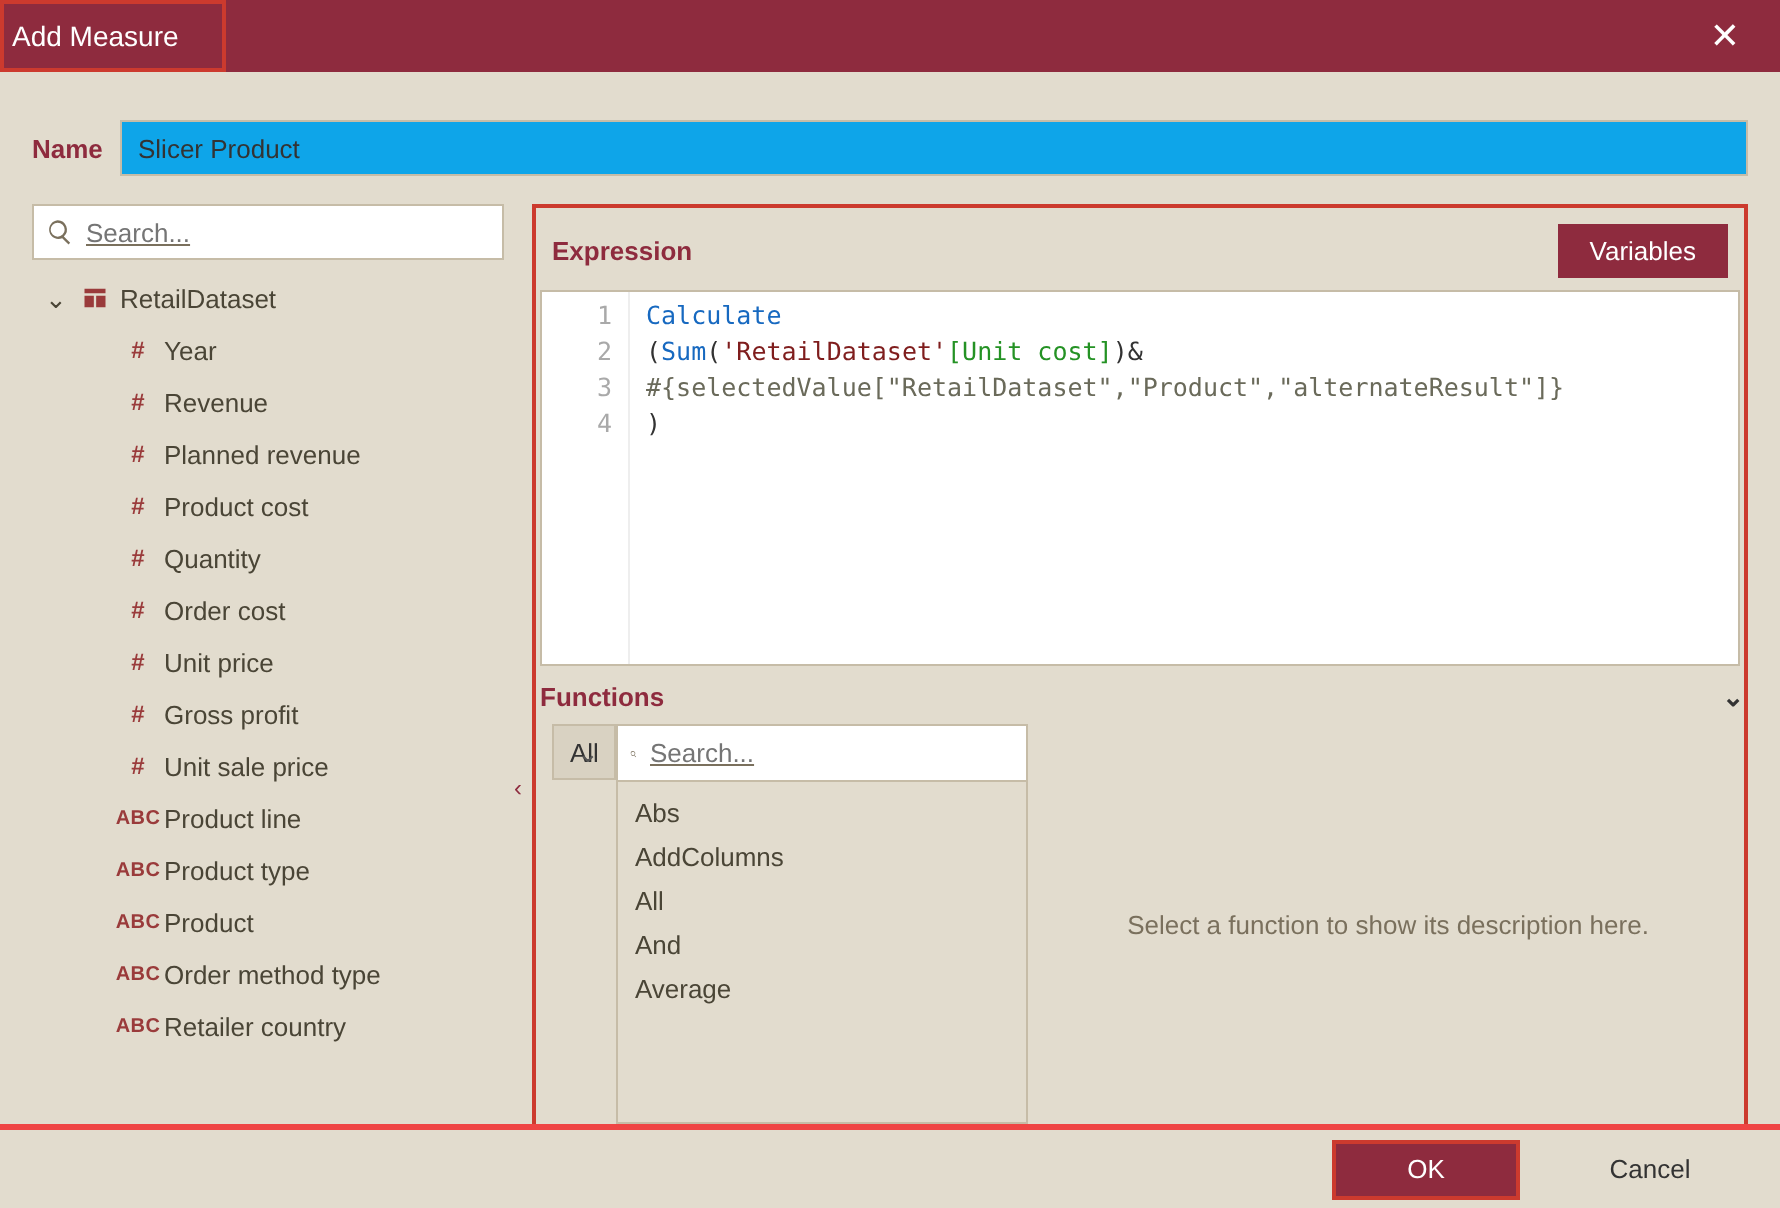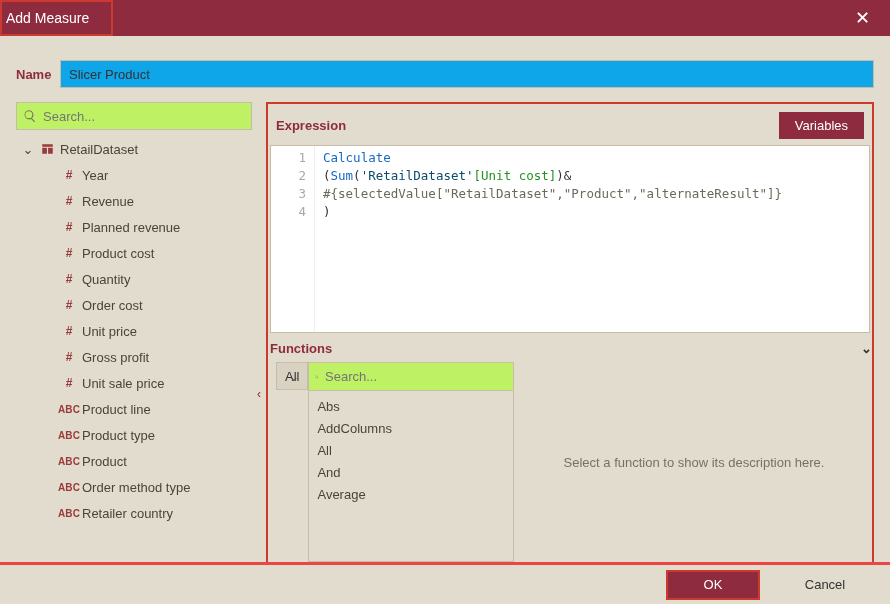--- a/index.html
+++ b/index.html
@@ -66,26 +66,27 @@
     flex: 1;
     min-height: 0;
   }
   .left-panel {
     width: 236px;
     display: flex;
     flex-direction: column;
   }
   .search-box {
     height: 28px;
-    background: #bef264;
+    background: #ffffff;
     border: 1px solid #c6bca7;
     display: flex;
     align-items: center;
     padding: 0 6px;
     color: #7a705d;
+    text-decoration: underline;
   }
   .search-box input {
     border: none;
     background: transparent;
     flex: 1;
     padding: 0 6px;
     font-size: 13px;
     color: #333;
     outline: none;
   }
@@ -171,21 +172,21 @@
     padding:3px 8px 3px 4px;
     border-right:1px solid #eee;
     user-select:none;
   }
   .code-lines {
     padding:3px 8px;
     white-space: pre;
     color:#333;
   }
   .tok-kw { color:#1769c0; }
-  .tok-str { color:#0c4a6e; }
+  .tok-str { color:#7f1d1d; }
   .tok-num { color:#249224; }
   .tok-var { color:#6a6a5a; }
   .functions-row {
     display:flex;
     gap:10px;
     padding: 0 6px;
     height:200px;
     margin-top:2px;
   }
   .functions-row > .left { width: 238px; display:flex; flex-direction:row; }

